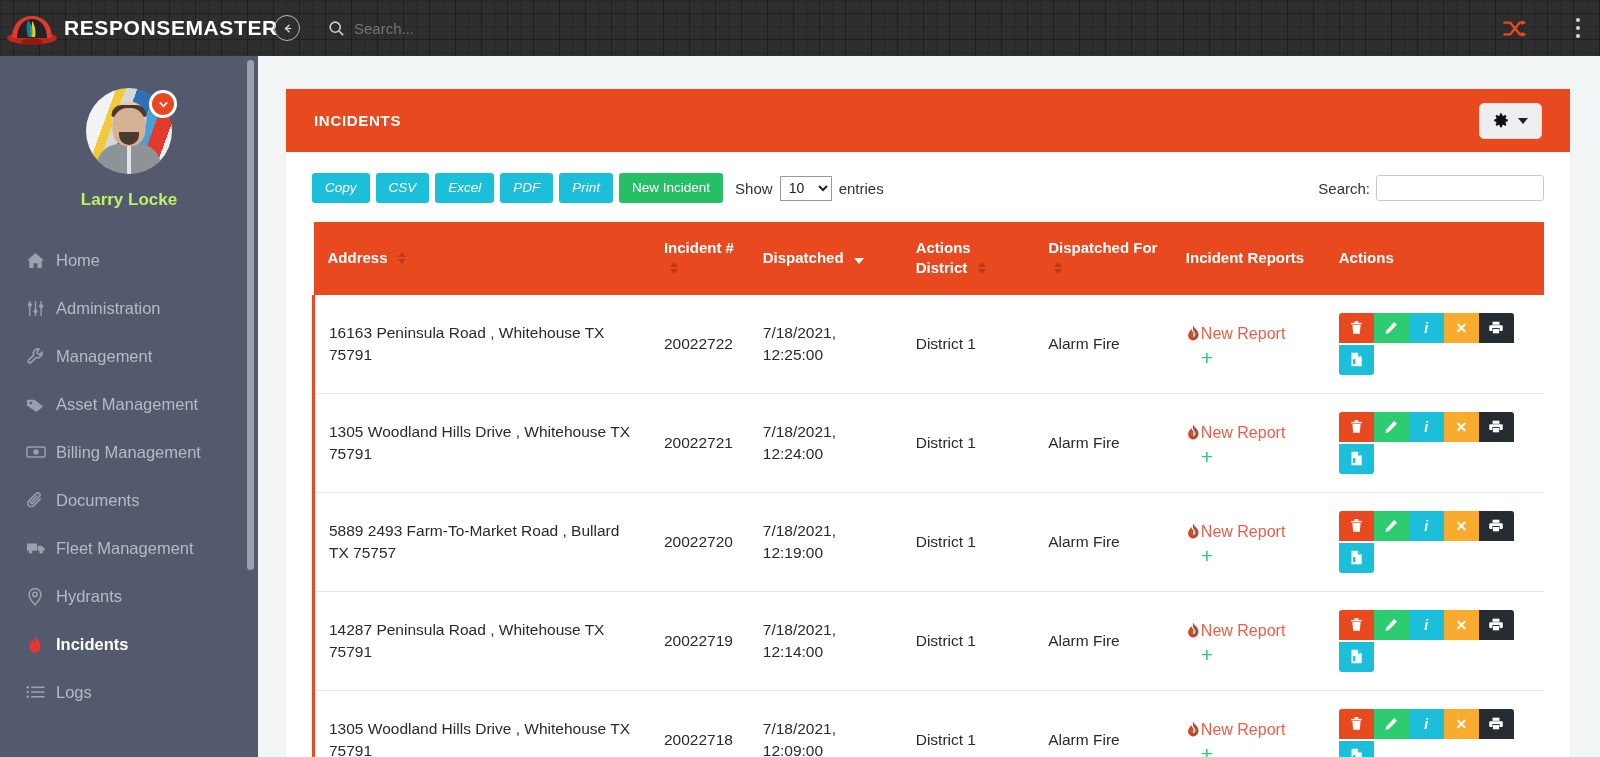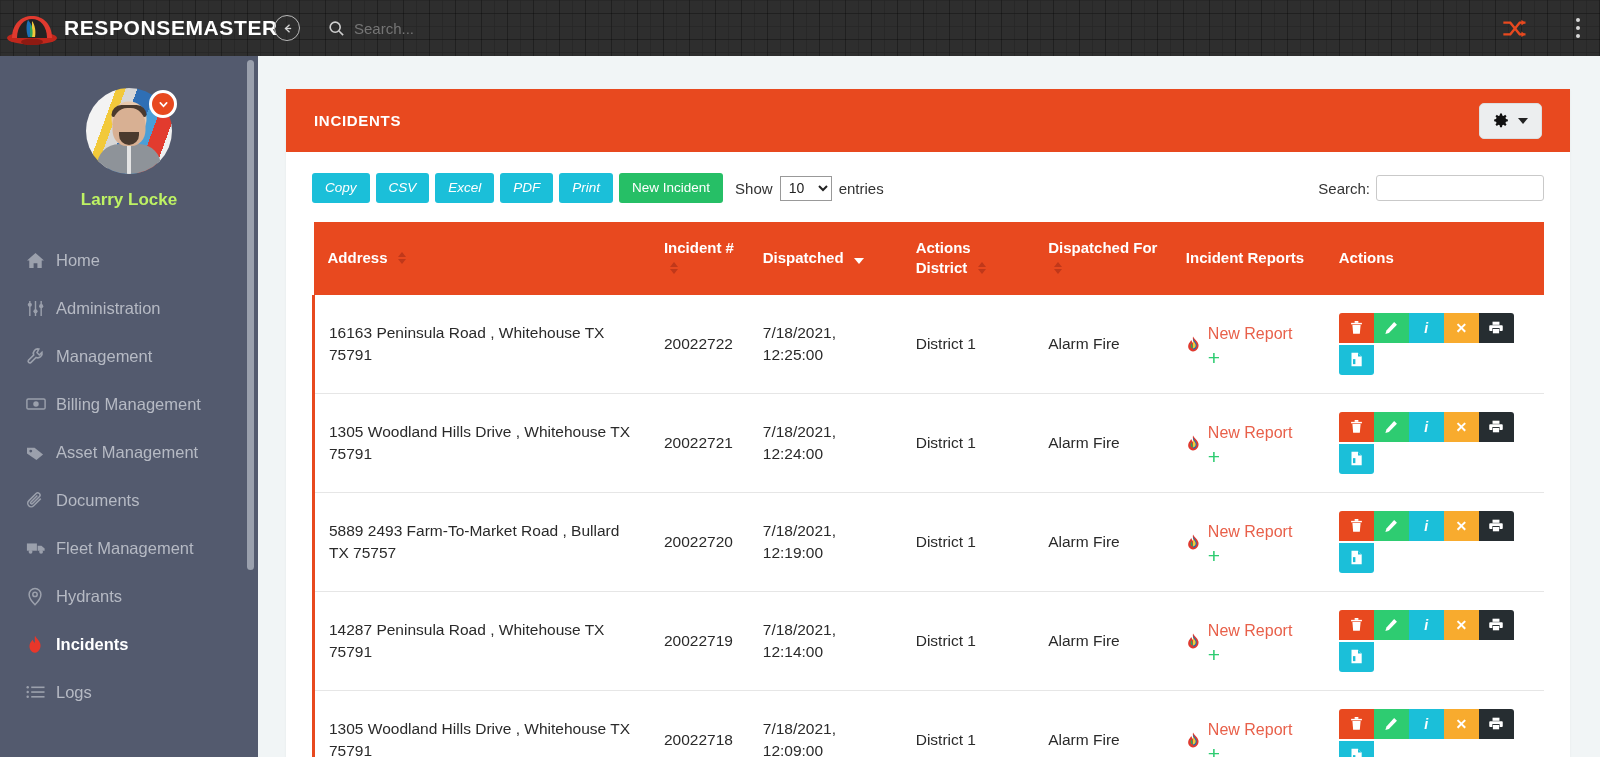--- a/index.html
+++ b/index.html
@@ -193,21 +193,21 @@
   table.dt tbody tr td:first-child { border-left: 3px solid #e8491f; }
 
   .col-addr { width: 330px; }
   .col-num { width: 92px; }
   .col-disp { width: 150px; }
   .col-pd { width: 130px; }
   .col-df { width: 135px; }
   .col-ir { width: 150px; }
   .col-act { width: 215px; }
 
-  .new-report { display: flex; align-items: center; gap: 7px; }
+  .new-report { display: flex; align-items: flex-start; }
   .nr-flame { width: 15px; height: 17px; flex: none; margin-top: 2px; }
   .nr-body { display: flex; flex-direction: column; }
   .nr-link {
     color: #e8604a; font-size: 16px; text-decoration: none; cursor: pointer;
     white-space: nowrap;
   }
   .nr-plus { color: #2ecc71; font-size: 21px; line-height: 13px; margin-top: 5px; cursor: pointer; }
 
   .actions { display: flex; flex-wrap: wrap; width: 183px; }
   .act {
@@ -323,36 +323,36 @@
         <span class="mi-icon">
           <svg viewBox="0 0 20 20" width="19" height="19" fill="none" stroke="currentColor" stroke-width="1.7">
             <path d="M13.5 2.2 a4.6 4.6 0 0 0 -5.4 6.2 L2.6 13.9 a1.8 1.8 0 0 0 2.5 2.5 L10.6 11 a4.6 4.6 0 0 0 6.2 -5.4 L14 8.4 L11.6 6 Z"></path>
           </svg>
         </span>
         <span class="mi-label">Management</span>
       </a>
 
       <a class="menu-item">
         <span class="mi-icon">
+          <svg viewBox="0 0 20 18" width="19" height="17" fill="currentColor">
+            <path d="M1 4 L9 4 L18 11 L11 17 L1 10 Z"></path>
+            <circle cx="5" cy="7.5" r="1.5" fill="#535a6e"></circle>
+          </svg>
+        </span>
+        <span class="mi-label">Asset Management</span>
+      </a>
+
+      <a class="menu-item">
+        <span class="mi-icon">
           <svg viewBox="0 0 22 14" width="20" height="14" fill="none" stroke="currentColor" stroke-width="1.6">
             <rect x="1" y="1.5" width="20" height="11" rx="1.5"></rect>
             <circle cx="11" cy="7" r="3" fill="currentColor" stroke="none"></circle>
           </svg>
         </span>
         <span class="mi-label">Billing Management</span>
-      </a>
-
-      <a class="menu-item">
-        <span class="mi-icon">
-          <svg viewBox="0 0 20 18" width="19" height="17" fill="currentColor">
-            <path d="M1 4 L9 4 L18 11 L11 17 L1 10 Z"></path>
-            <circle cx="5" cy="7.5" r="1.5" fill="#535a6e"></circle>
-          </svg>
-        </span>
-        <span class="mi-label">Asset Management</span>
       </a>
 
       <a class="menu-item">
         <span class="mi-icon">
           <svg viewBox="0 0 20 20" width="19" height="19" fill="none" stroke="currentColor" stroke-width="1.6">
             <path d="M15.5 8 L8 15.5 a3.6 3.6 0 0 1 -5.1 -5.1 L10.6 2.7 a2.4 2.4 0 0 1 3.4 3.4 L6.9 13.2 a1.2 1.2 0 0 1 -1.7 -1.7 L12 4.7"></path>
           </svg>
         </span>
         <span class="mi-label">Documents</span>
       </a>

